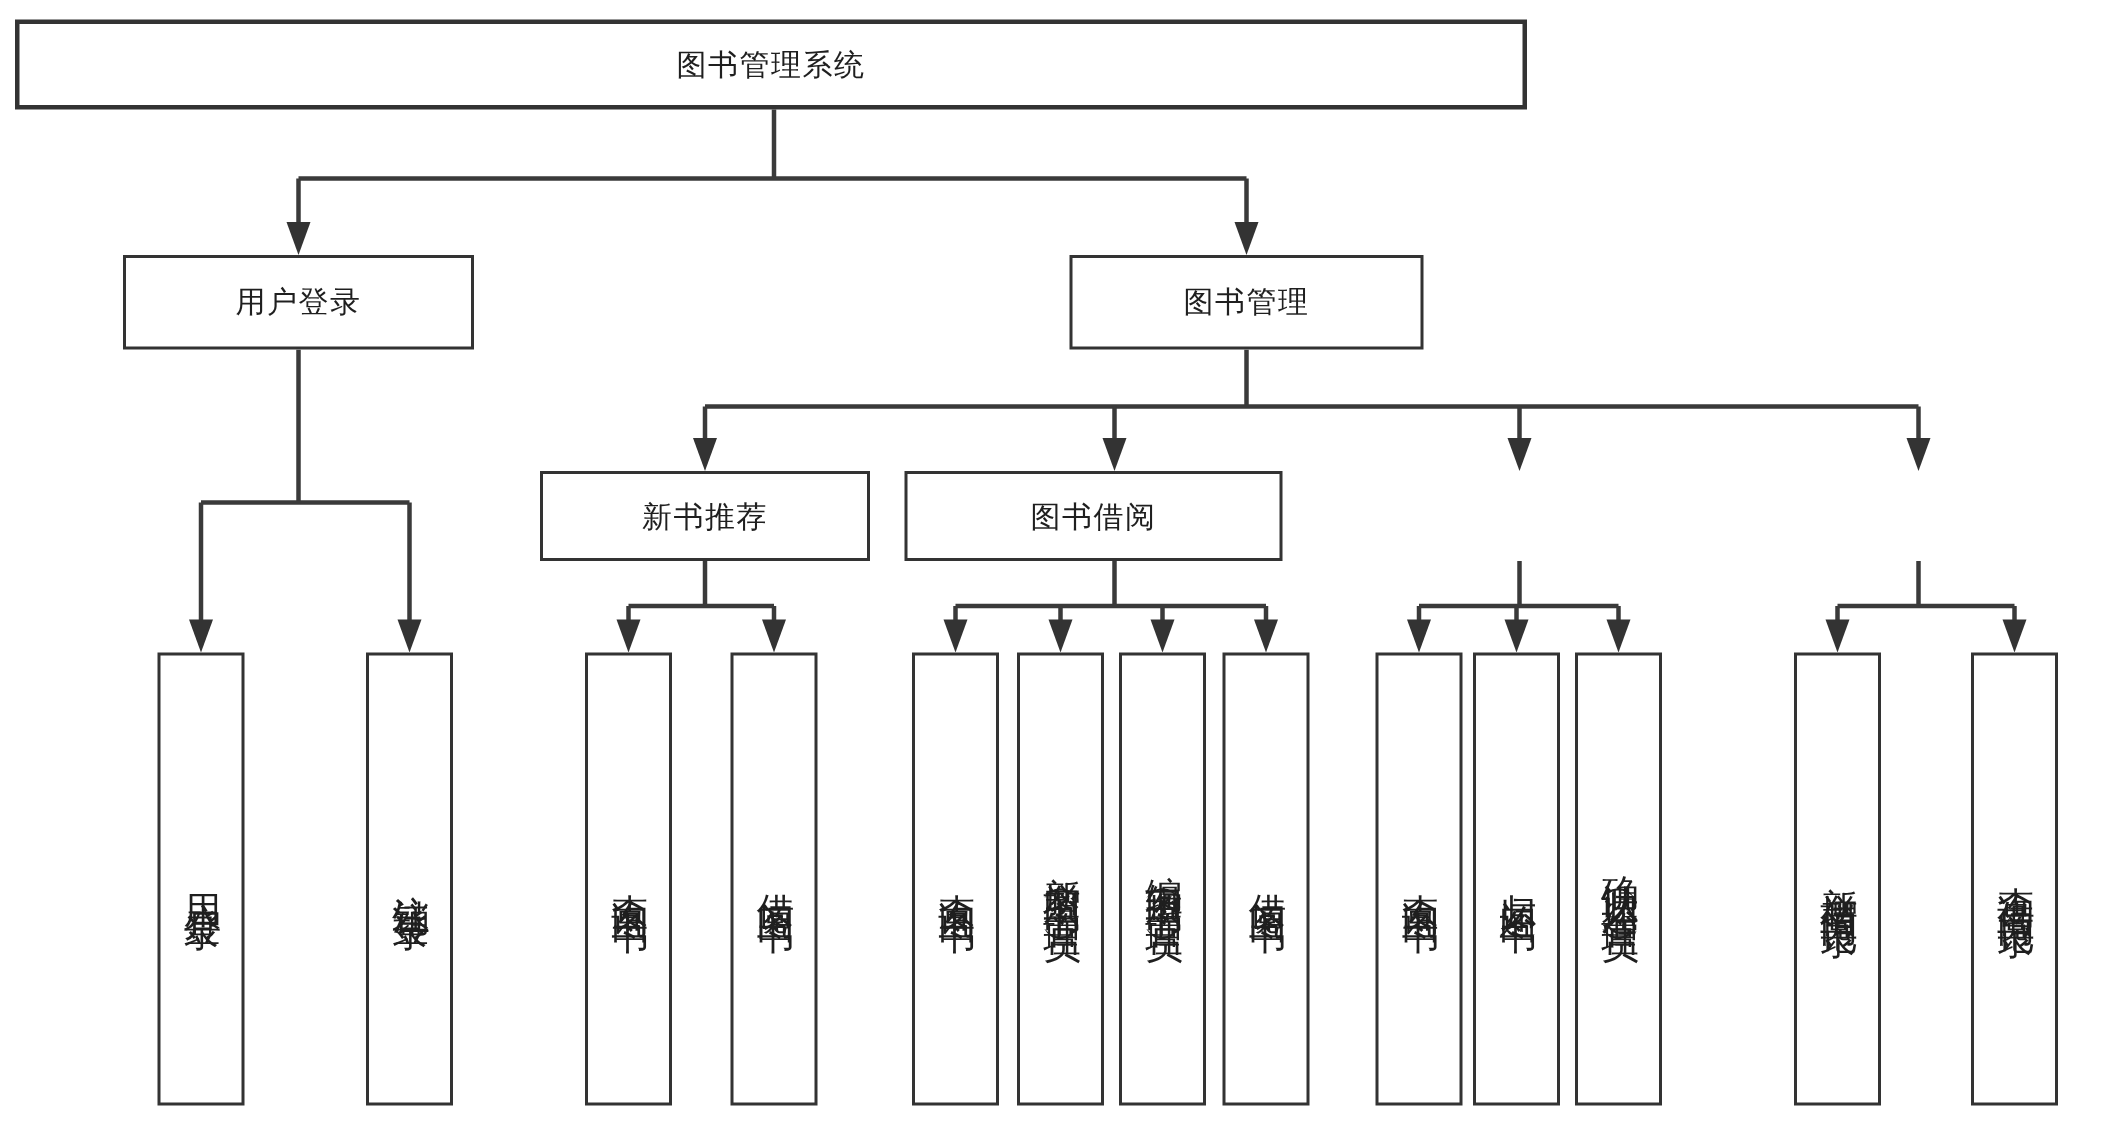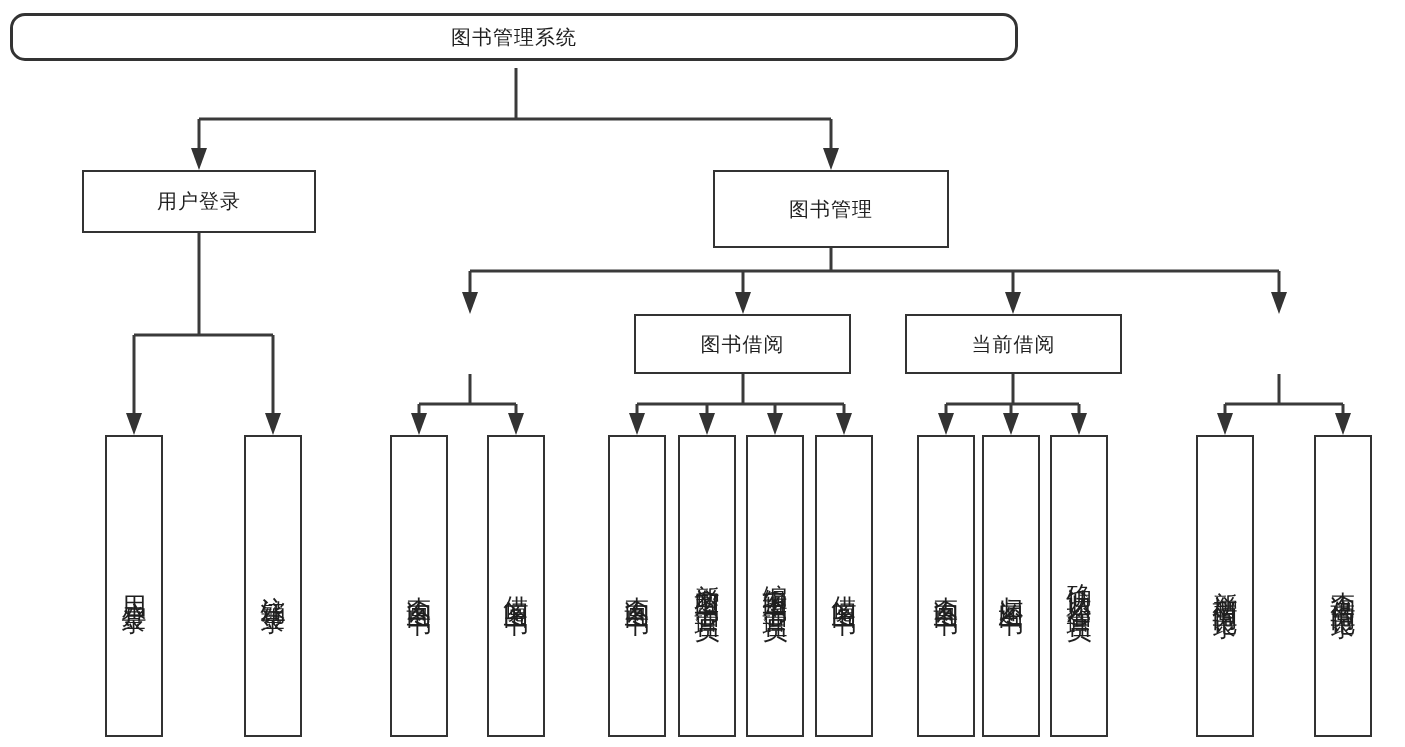--- a/index.html
+++ b/index.html
@@ -127,36 +127,36 @@
       <polygon points="1071,413 1087,413 1079,435"></polygon>
 
     <path d="M1279 374 V404"></path>
     <path d="M1225 404 H1343"></path>
     <path d="M1225 404 V415"></path>
       <polygon points="1217,413 1233,413 1225,435"></polygon>
     <path d="M1343 404 V415"></path>
       <polygon points="1335,413 1351,413 1343,435"></polygon>
   </svg>
 
-  <div class="box root" style="left:10px; top:13px; width:1008px; height:48px;border-radius:15px;">
+  <div class="box root" style="left:10px; top:13px; width:1008px; height:60px;">
     <span class="h-label">图书管理系统</span>
   </div>
 
   <div class="box lv2" style="left:82px; top:170px; width:234px; height:63px;">
     <span class="h-label">用户登录</span>
   </div>
-  <div class="box lv2" style="left:713px; top:170px; width:236px; height:78px;">
+  <div class="box lv2" style="left:713px; top:170px; width:236px; height:63px;">
     <span class="h-label">图书管理</span>
   </div>
 
-  <div class="box lv3" style="left:634px; top:314px; width:217px; height:60px;">
+  <div class="box lv3" style="left:360px; top:314px; width:220px; height:60px;">
+    <span class="h-label">新书推荐</span>
+  </div>
+  <div class="box lv3" style="left:603px; top:314px; width:252px; height:60px;">
     <span class="h-label">图书借阅</span>
-  </div>
-  <div class="box lv3" style="left:905px; top:314px; width:217px; height:60px;">
-    <span class="h-label">当前借阅</span>
   </div>
 
   <div class="box leaf" style="left:105px; top:435px; width:58px; height:302px;">
     <span class="v-label">用户登录</span>
   </div>
   <div class="box leaf" style="left:244px; top:435px; width:58px; height:302px;">
     <span class="v-label">注销登录</span>
   </div>
 
   <div class="box leaf" style="left:390px; top:435px; width:58px; height:302px;">

